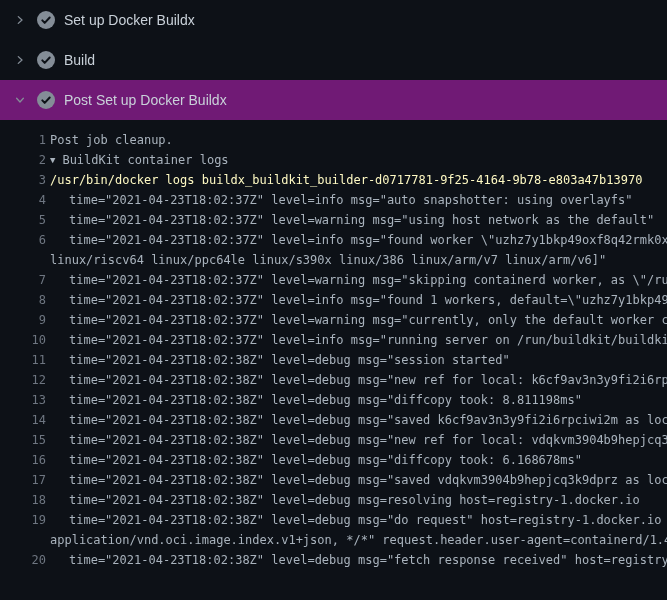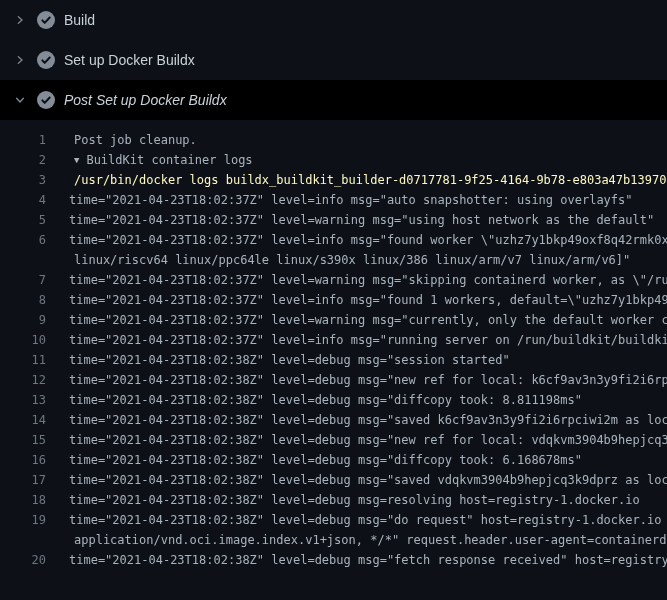--- a/index.html
+++ b/index.html
@@ -16,21 +16,21 @@
   
   .steps { width: 100%; }
   .step {
     height: 40px;
     display: flex;
     align-items: center;
     padding-left: 12px;
     cursor: pointer;
     box-sizing: border-box;
   }
-  .step.expanded { background: #000000; font-style: italic; }
+  .step.expanded { background: #701a75; }
   .chev {
     width: 16px; height: 16px;
     display: flex; align-items: center; justify-content: center;
     flex: none;
     margin-right: 9px;
   }
   .check {
     width: 18px; height: 18px;
     flex: none;
     margin-right: 9px;
@@ -49,21 +49,21 @@
     white-space: pre;
   }
   .row { display: flex; height: 20px; overflow: hidden; }
   .ln {
     width: 46px;
     flex: none;
     text-align: right;
     color: #6e7681;
     cursor: pointer;
   }
-  .txt { margin-left: 28px; color: #a9b3bd; overflow: hidden; }
+  .txt { margin-left: 4px; color: #a9b3bd; overflow: hidden; }
   .txt.command { color: #fef9c3; }
   .txt.indent { margin-left: 23px; }
   .txt.wrap { }
   .tri {
     display: inline-block;
     font-size: 9px;
     color: #a9b3bd;
     margin-right: 7px;
     vertical-align: 1px;
     cursor: pointer;
@@ -76,33 +76,33 @@
     <div class="step">
       <span class="chev">
         <svg width="12" height="12" viewBox="0 0 16 16">
           <path d="M5.7 3.5L10.7 8l-5 4.5" fill="none" stroke="#848d97" stroke-width="1.7" stroke-linecap="round" stroke-linejoin="round"></path>
         </svg>
       </span>
       <span class="check"><svg width="18" height="18" viewBox="0 0 18 18">
           <circle cx="9" cy="9" r="9" fill="#848d97"></circle>
           <path d="M5.3 9.4l2.4 2.5 5-5.4" fill="none" stroke="#0d1117" stroke-width="2" stroke-linecap="round" stroke-linejoin="round"></path>
         </svg></span>
-      <span class="step-label">Build</span>
+      <span class="step-label">Set up Docker Buildx</span>
     </div>
     <div class="step">
       <span class="chev">
         <svg width="12" height="12" viewBox="0 0 16 16">
           <path d="M5.7 3.5L10.7 8l-5 4.5" fill="none" stroke="#848d97" stroke-width="1.7" stroke-linecap="round" stroke-linejoin="round"></path>
         </svg>
       </span>
       <span class="check"><svg width="18" height="18" viewBox="0 0 18 18">
           <circle cx="9" cy="9" r="9" fill="#848d97"></circle>
           <path d="M5.3 9.4l2.4 2.5 5-5.4" fill="none" stroke="#0d1117" stroke-width="2" stroke-linecap="round" stroke-linejoin="round"></path>
         </svg></span>
-      <span class="step-label">Set up Docker Buildx</span>
+      <span class="step-label">Build</span>
     </div>
     <div class="step expanded">
       <span class="chev">
         <svg width="12" height="12" viewBox="0 0 16 16">
           <path d="M3.5 5.7L8 10.7l4.5-5" fill="none" stroke="#848d97" stroke-width="1.7" stroke-linecap="round" stroke-linejoin="round"></path>
         </svg>
       </span>
       <span class="check"><svg width="18" height="18" viewBox="0 0 18 18">
           <circle cx="9" cy="9" r="9" fill="#848d97"></circle>
           <path d="M5.3 9.4l2.4 2.5 5-5.4" fill="none" stroke="#0d1117" stroke-width="2" stroke-linecap="round" stroke-linejoin="round"></path>

